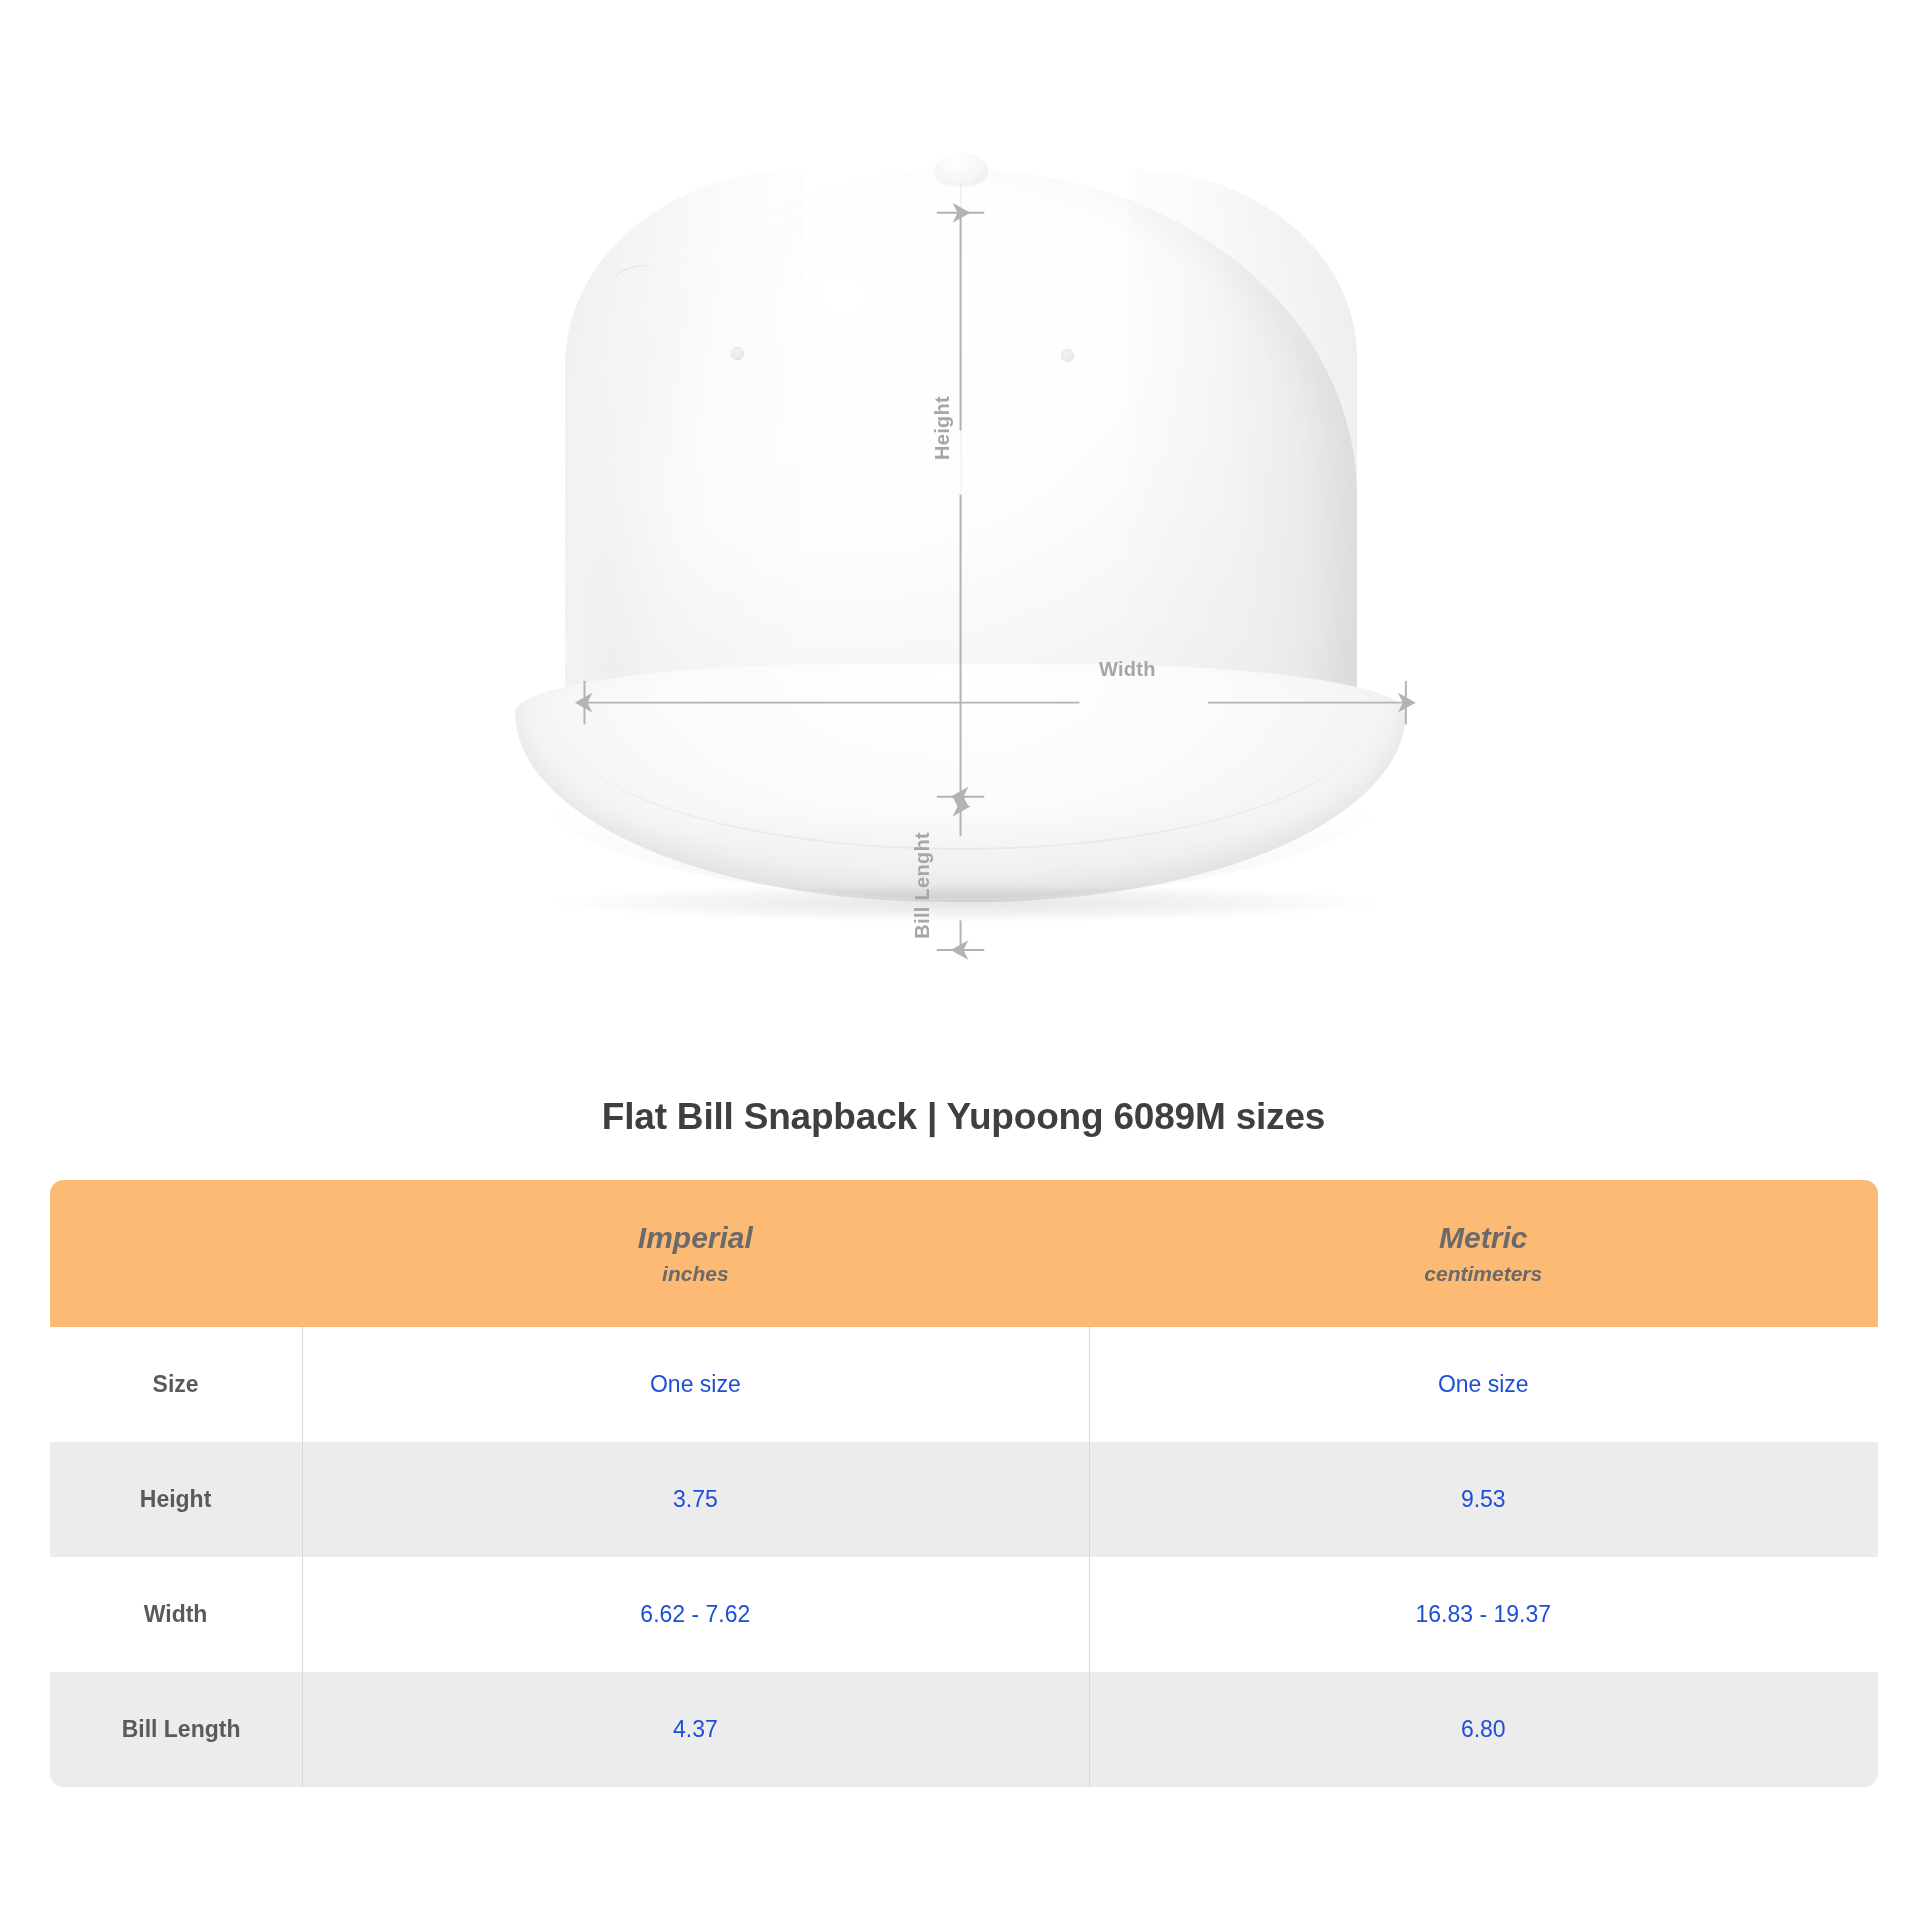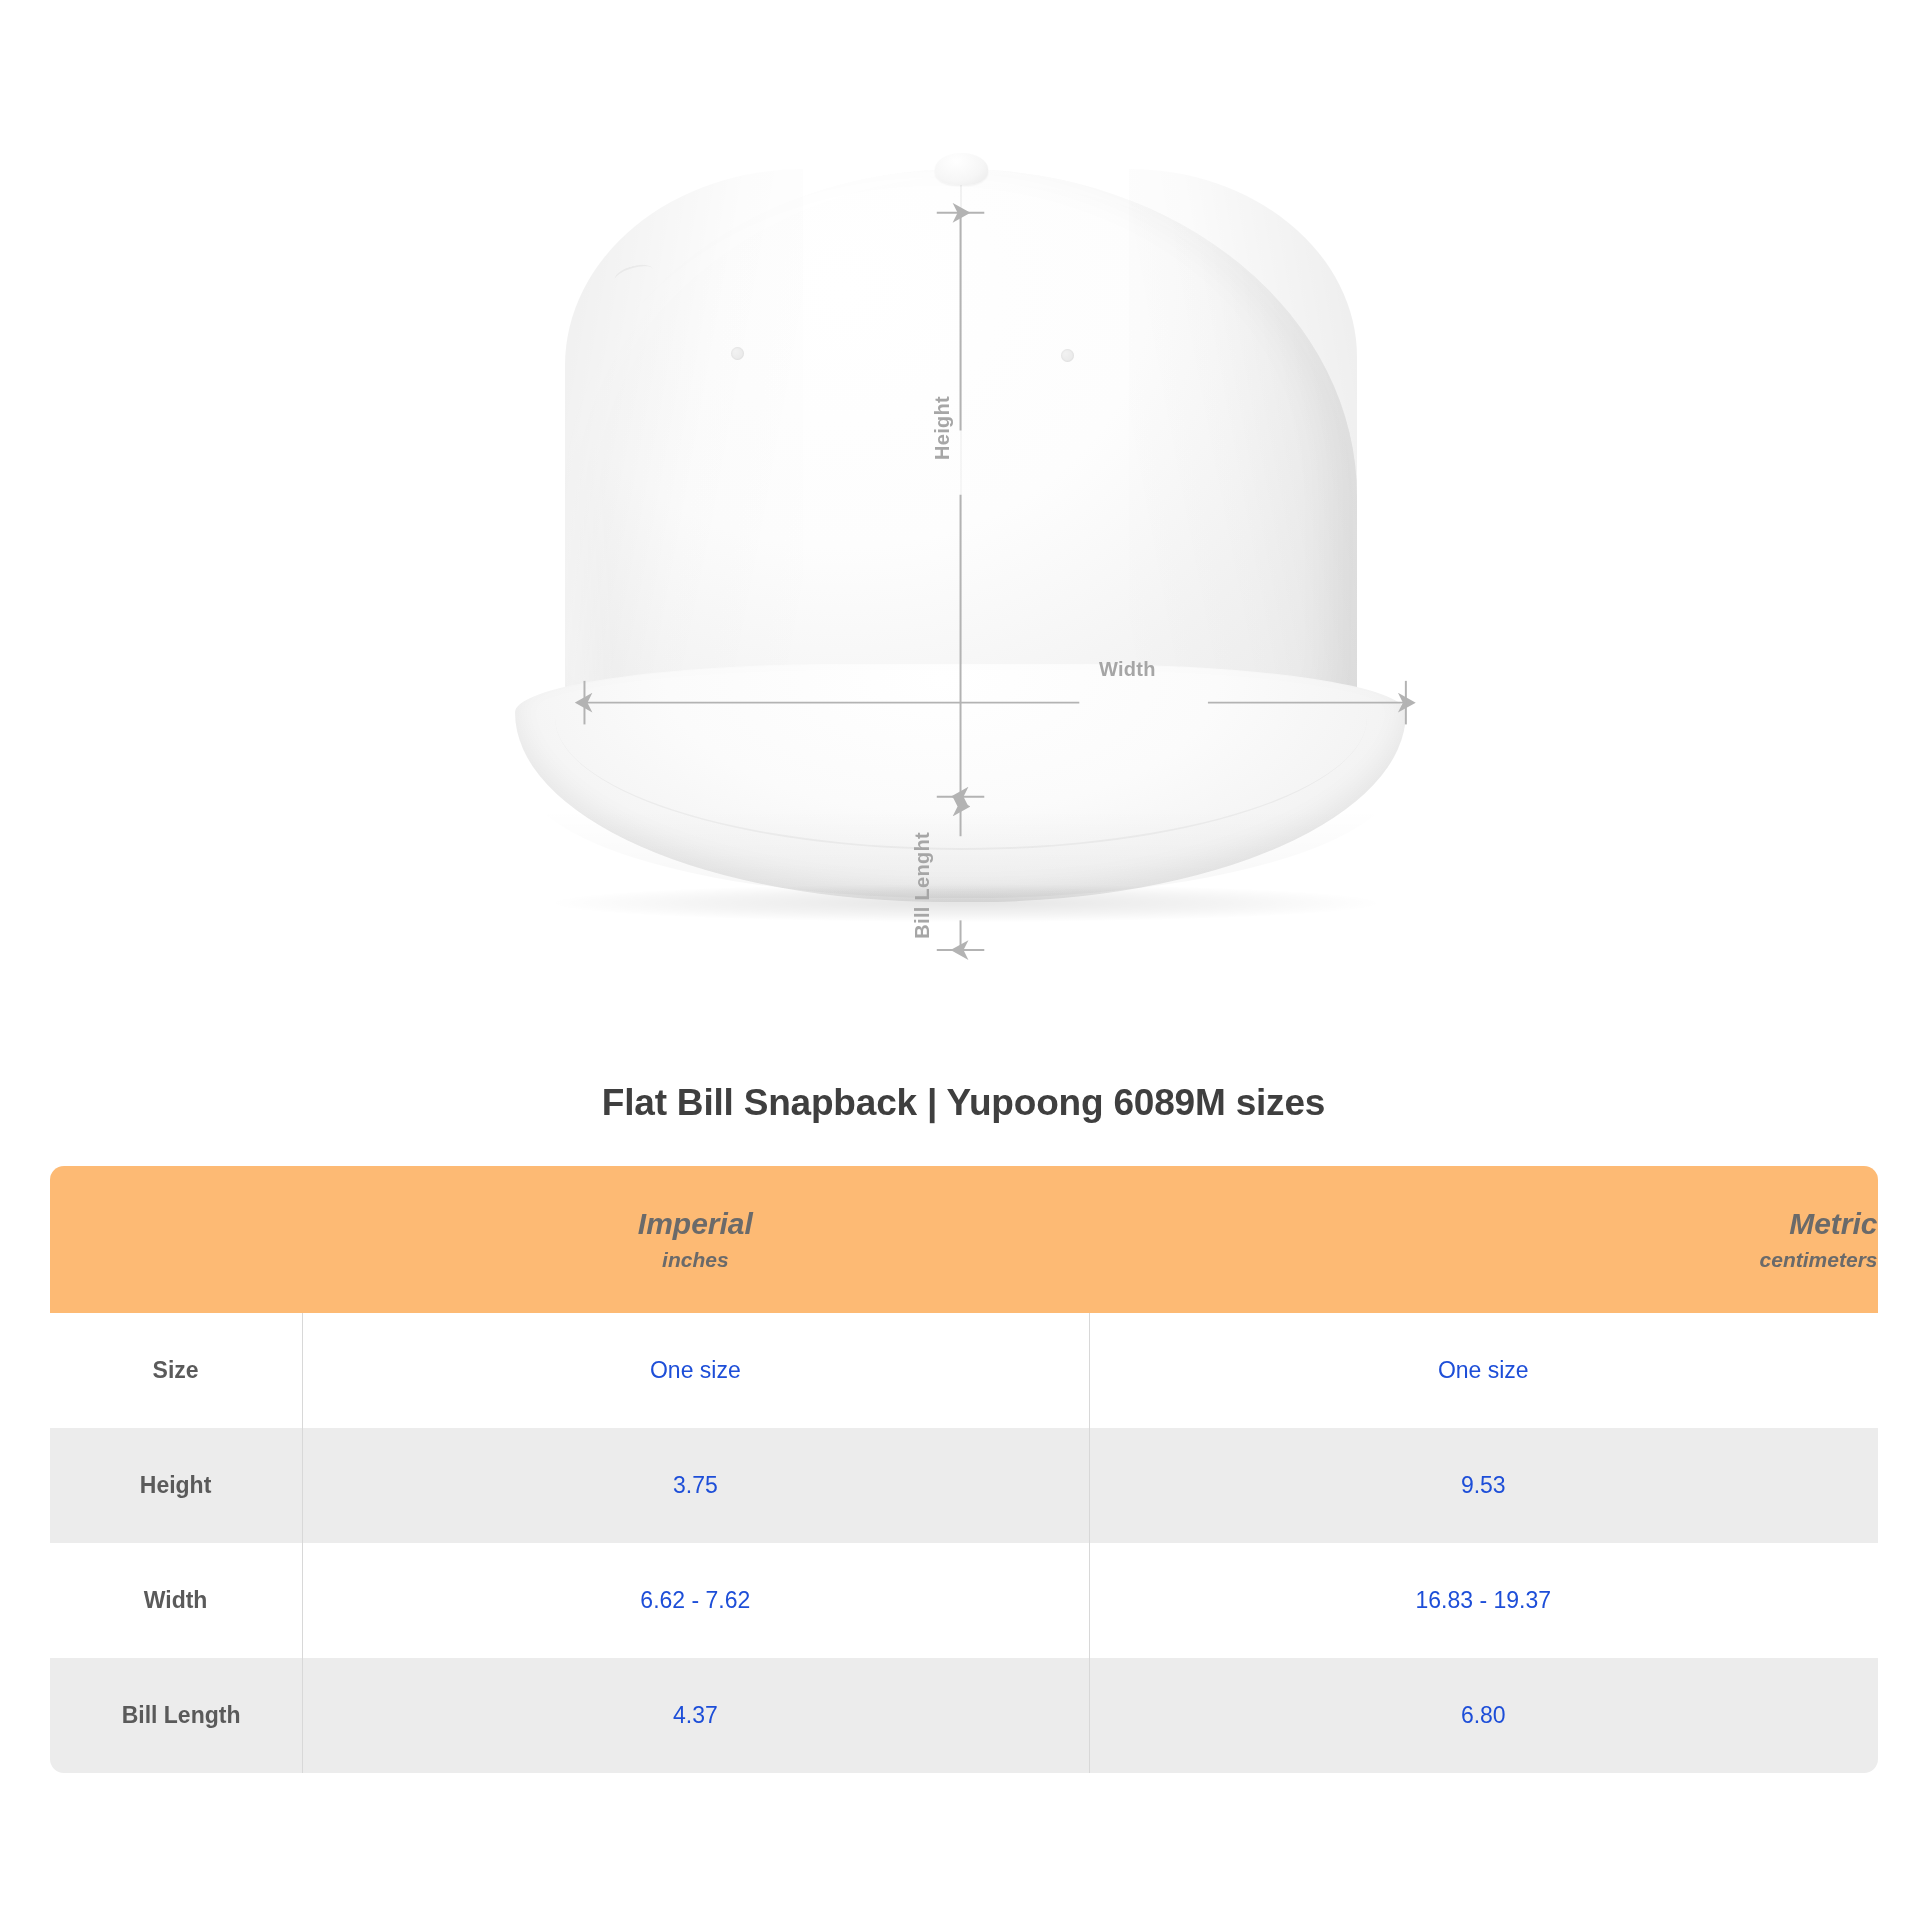--- a/index.html
+++ b/index.html
@@ -168,21 +168,21 @@
     text-align: center;
     line-height: 1.12;
   }
   #label-height { left: 931px; top: 396px; }
   #label-width  { left: 1099px; top: 658px; }
   #label-bill   { left: 911px; top: 832px; }
 
   
   .title-block {
     text-align: center;
-    margin-top: 33px;
+    margin-top: 47px;
   }
   .chart-title {
     font-size: 37px;
     font-weight: bold;
     color: #3f3f3f;
     letter-spacing: -0.2px;
   }
   .chart-note {
     margin-top: 18px;
     font-size: 22px;
@@ -210,21 +210,20 @@
     background: #fdba74;
     height: 147px;
     text-align: center;
   }
   .head-row th:first-child {
     border-top-left-radius: 14px;
     border-bottom-left-radius: 0;
   }
   .head-row th:last-child {
     border-top-right-radius: 14px;
-    text-align: right;
   }
   .head-unit-sys {
     font-size: 30px;
     font-style: italic;
     font-weight: bold;
     color: #6a6a6a;
     line-height: 1.1;
   }
   .head-unit-name {
     font-size: 21px;

